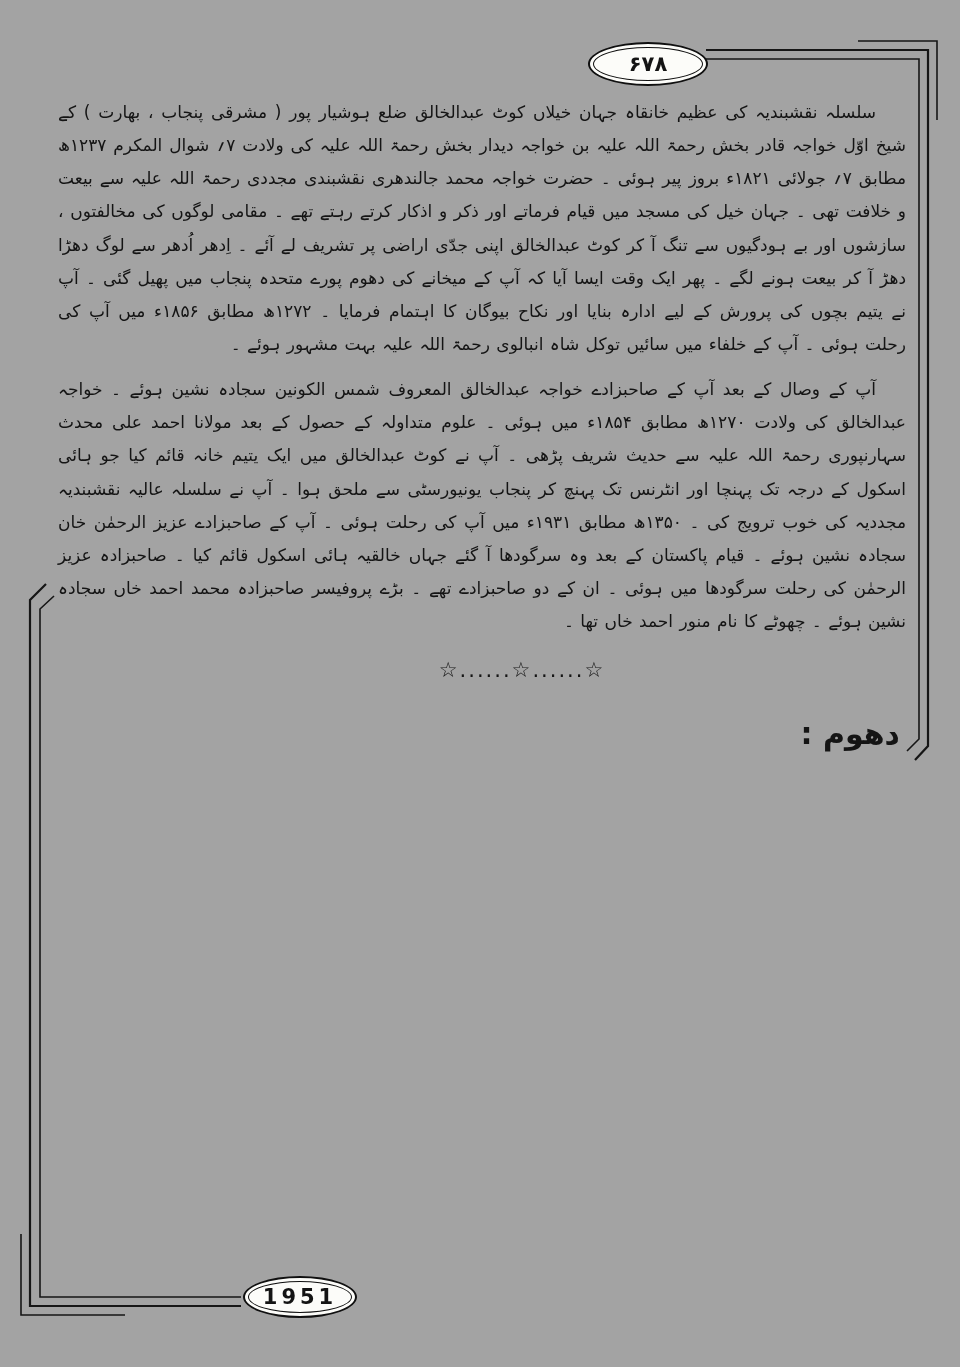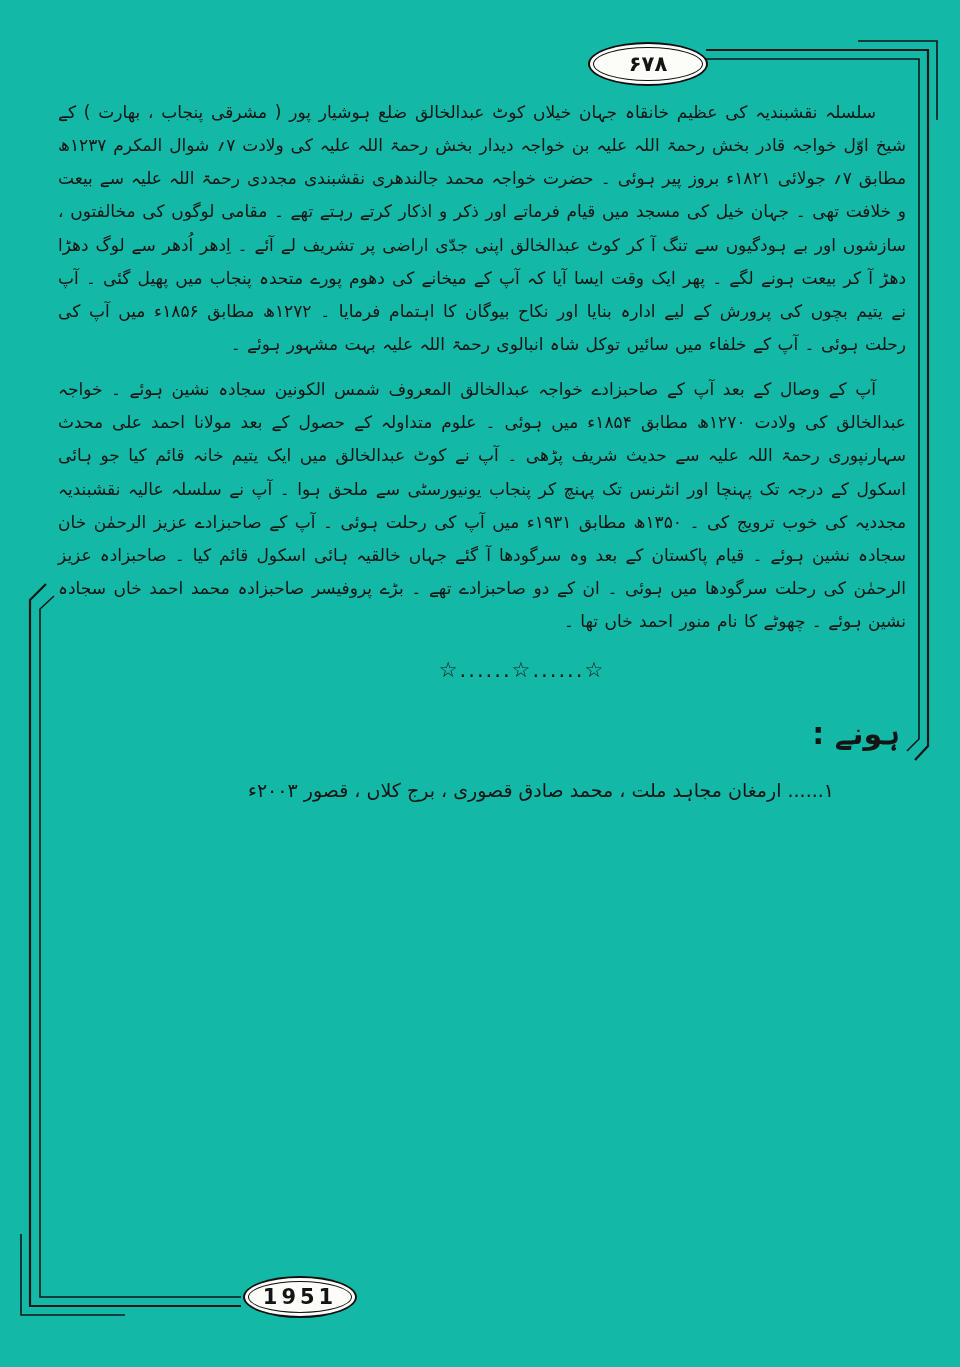--- a/index.html
+++ b/index.html
@@ -1,20 +1,20 @@
 <!DOCTYPE html>
 <html lang="ur" dir="rtl"><head>
 <meta charset="utf-8">
 <style>
   html,body{margin:0;padding:0;background:#e8e8e6;}
   .page{
     position:relative;
     width:960px;height:1367px;
     margin:0 auto;
-    background:#14b8a6;
+    background:#a3a3a3;
     font-family:"DejaVu Sans", sans-serif;
     direction:rtl;
     overflow:hidden;
     color:#141414;
   }
   .frame{position:absolute;inset:0;width:960px;height:1367px;pointer-events:none;}
   .cartouche{
     position:absolute;
     border:2.5px solid #101010;
     border-radius:50%;
@@ -93,26 +93,22 @@
 
   <div class="content">
 
 
     <p class="body-para">سلسلہ نقشبندیہ کی عظیم خانقاہ جہان خیلاں کوٹ عبدالخالق ضلع ہوشیار پور ( مشرقی پنجاب ، بھارت ) کے شیخ اوّل خواجہ قادر بخش رحمۃ اللہ علیہ بن خواجہ دیدار بخش رحمۃ اللہ علیہ کی ولادت ۷؍ شوال المکرم ۱۲۳۷ھ مطابق ۷؍ جولائی ۱۸۲۱ء بروز پیر ہوئی ۔ حضرت خواجہ محمد جالندھری نقشبندی مجددی رحمۃ اللہ علیہ سے بیعت و خلافت تھی ۔ جہان خیل کی مسجد میں قیام فرماتے اور ذکر و اذکار کرتے رہتے تھے ۔ مقامی لوگوں کی مخالفتوں ، سازشوں اور بے ہودگیوں سے تنگ آ کر کوٹ عبدالخالق اپنی جدّی اراضی پر تشریف لے آئے ۔ اِدھر اُدھر سے لوگ دھڑا دھڑ آ کر بیعت ہونے لگے ۔ پھر ایک وقت ایسا آیا کہ آپ کے میخانے کی دھوم پورے متحدہ پنجاب میں پھیل گئی ۔ آپ نے یتیم بچوں کی پرورش کے لیے ادارہ بنایا اور نکاح بیوگان کا اہتمام فرمایا ۔ ۱۲۷۲ھ مطابق ۱۸۵۶ء میں آپ کی رحلت ہوئی ۔ آپ کے خلفاء میں سائیں توکل شاہ انبالوی رحمۃ اللہ علیہ بہت مشہور ہوئے ۔</p>
 
     <p class="body-para">آپ کے وصال کے بعد آپ کے صاحبزادے خواجہ عبدالخالق المعروف شمس الکونین سجادہ نشین ہوئے ۔ خواجہ عبدالخالق کی ولادت ۱۲۷۰ھ مطابق ۱۸۵۴ء میں ہوئی ۔ علوم متداولہ کے حصول کے بعد مولانا احمد علی محدث سہارنپوری رحمۃ اللہ علیہ سے حدیث شریف پڑھی ۔ آپ نے کوٹ عبدالخالق میں ایک یتیم خانہ قائم کیا جو ہائی اسکول کے درجہ تک پہنچا اور انٹرنس تک پہنچ کر پنجاب یونیورسٹی سے ملحق ہوا ۔ آپ نے سلسلہ عالیہ نقشبندیہ مجددیہ کی خوب ترویج کی ۔ ۱۳۵۰ھ مطابق ۱۹۳۱ء میں آپ کی رحلت ہوئی ۔ آپ کے صاحبزادے عزیز الرحمٰن خان سجادہ نشین ہوئے ۔ قیام پاکستان کے بعد وہ سرگودھا آ گئے جہاں خالقیہ ہائی اسکول قائم کیا ۔ صاحبزادہ عزیز الرحمٰن کی رحلت سرگودھا میں ہوئی ۔ ان کے دو صاحبزادے تھے ۔ بڑے پروفیسر صاحبزادہ محمد احمد خاں سجادہ نشین ہوئے ۔ چھوٹے کا نام منور احمد خاں تھا ۔</p>
 
     <div class="stars">☆......☆......☆</div>
 
-    <h2 class="footnotes-title">ہونے :</h2>
+    <h2 class="footnotes-title">دھوم :</h2>
 
-    <div class="footnote">
-      <span class="marker">۱......</span>
-      <span class="ftext">ارمغان مجاہد ملت ، محمد صادق قصوری ، برج کلاں ، قصور ۲۰۰۳ء</span>
-    </div>
 
 
   </div>
 
   <div class="cartouche bottom">
     <div class="inner">
       <span class="num">1951</span>
     </div>
   </div>
 

